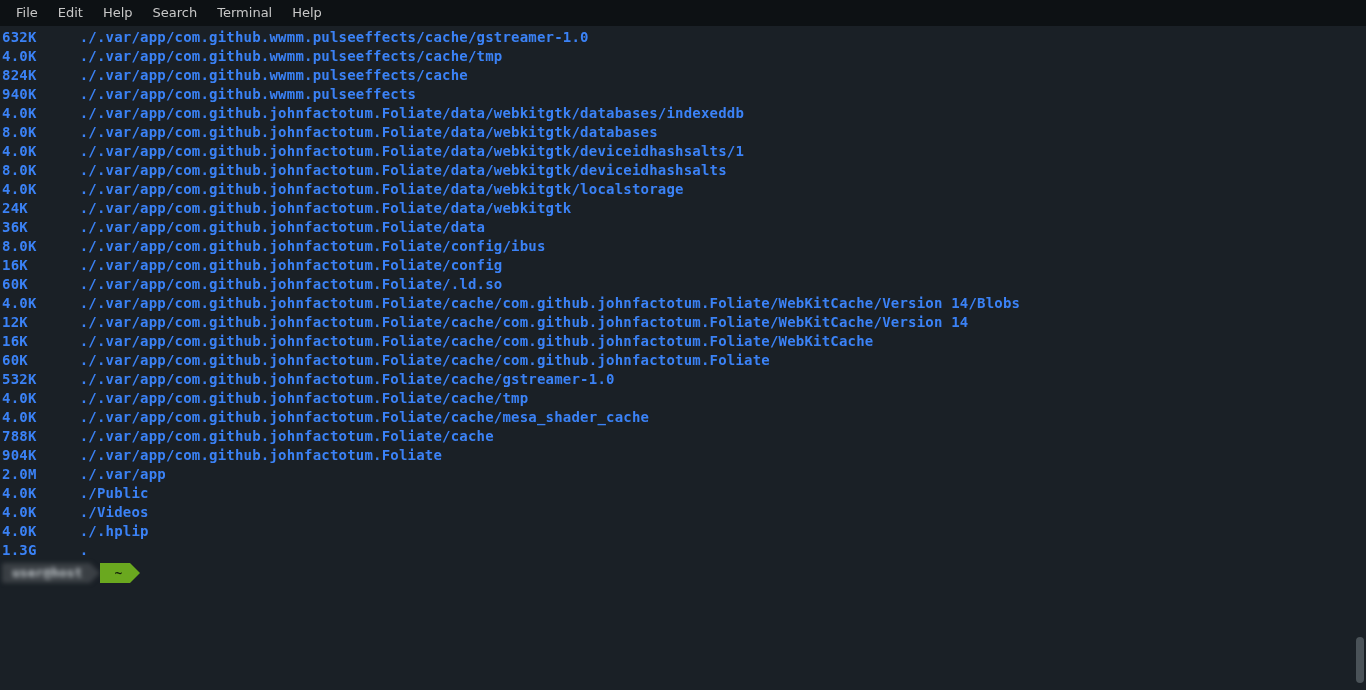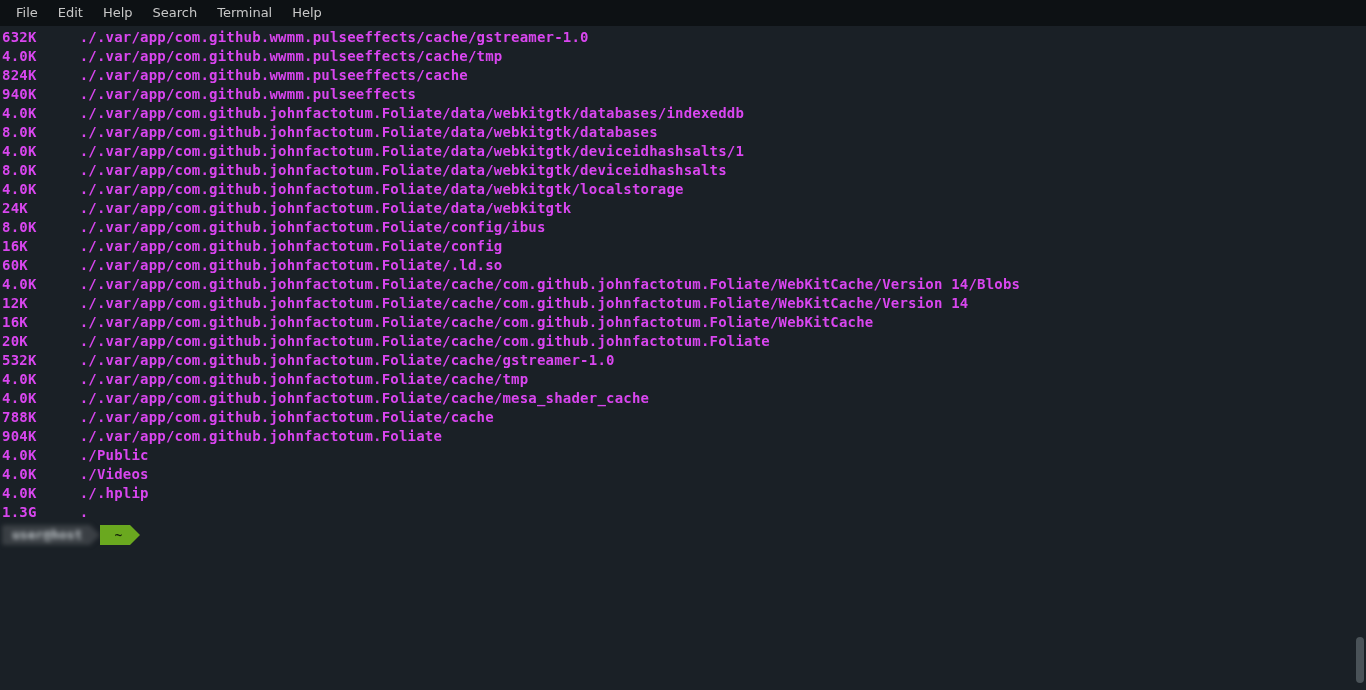--- a/index.html
+++ b/index.html
@@ -37,21 +37,21 @@
     width: calc(100% - 16px);
     height: 100%;
     overflow: hidden;
     padding: 2px 0 0 2px;
   }
   .line {
     white-space: pre;
     line-height: 19px;
     letter-spacing: 0.2px;
     font-weight: bold;
-    color: #d946ef;
+    color: #3b82f6;
   }
   .prompt-row {
     display: flex;
     align-items: center;
     height: 22px;
     margin-top: 2px;
   }
   .prompt-seg {
     position: relative;
     display: inline-flex;
@@ -136,32 +136,34 @@
       <div class="line">632K     ./.var/app/com.github.wwmm.pulseeffects/cache/gstreamer-1.0</div>
       <div class="line">4.0K     ./.var/app/com.github.wwmm.pulseeffects/cache/tmp</div>
       <div class="line">824K     ./.var/app/com.github.wwmm.pulseeffects/cache</div>
       <div class="line">940K     ./.var/app/com.github.wwmm.pulseeffects</div>
       <div class="line">4.0K     ./.var/app/com.github.johnfactotum.Foliate/data/webkitgtk/databases/indexeddb</div>
       <div class="line">8.0K     ./.var/app/com.github.johnfactotum.Foliate/data/webkitgtk/databases</div>
       <div class="line">4.0K     ./.var/app/com.github.johnfactotum.Foliate/data/webkitgtk/deviceidhashsalts/1</div>
       <div class="line">8.0K     ./.var/app/com.github.johnfactotum.Foliate/data/webkitgtk/deviceidhashsalts</div>
       <div class="line">4.0K     ./.var/app/com.github.johnfactotum.Foliate/data/webkitgtk/localstorage</div>
       <div class="line">24K      ./.var/app/com.github.johnfactotum.Foliate/data/webkitgtk</div>
+      <div class="line">36K      ./.var/app/com.github.johnfactotum.Foliate/data</div>
       <div class="line">8.0K     ./.var/app/com.github.johnfactotum.Foliate/config/ibus</div>
       <div class="line">16K      ./.var/app/com.github.johnfactotum.Foliate/config</div>
       <div class="line">60K      ./.var/app/com.github.johnfactotum.Foliate/.ld.so</div>
       <div class="line">4.0K     ./.var/app/com.github.johnfactotum.Foliate/cache/com.github.johnfactotum.Foliate/WebKitCache/Version 14/Blobs</div>
       <div class="line">12K      ./.var/app/com.github.johnfactotum.Foliate/cache/com.github.johnfactotum.Foliate/WebKitCache/Version 14</div>
       <div class="line">16K      ./.var/app/com.github.johnfactotum.Foliate/cache/com.github.johnfactotum.Foliate/WebKitCache</div>
-      <div class="line">20K      ./.var/app/com.github.johnfactotum.Foliate/cache/com.github.johnfactotum.Foliate</div>
+      <div class="line">60K      ./.var/app/com.github.johnfactotum.Foliate/cache/com.github.johnfactotum.Foliate</div>
       <div class="line">532K     ./.var/app/com.github.johnfactotum.Foliate/cache/gstreamer-1.0</div>
       <div class="line">4.0K     ./.var/app/com.github.johnfactotum.Foliate/cache/tmp</div>
       <div class="line">4.0K     ./.var/app/com.github.johnfactotum.Foliate/cache/mesa_shader_cache</div>
       <div class="line">788K     ./.var/app/com.github.johnfactotum.Foliate/cache</div>
       <div class="line">904K     ./.var/app/com.github.johnfactotum.Foliate</div>
+      <div class="line">2.0M     ./.var/app</div>
       <div class="line">4.0K     ./Public</div>
       <div class="line">4.0K     ./Videos</div>
       <div class="line">4.0K     ./.hplip</div>
       <div class="line">1.3G     .</div>
       <div class="prompt-row">
         <span class="prompt-seg seg1">user@host</span>
         <span class="prompt-seg seg2">~</span>
       </div>
     </div>
 

